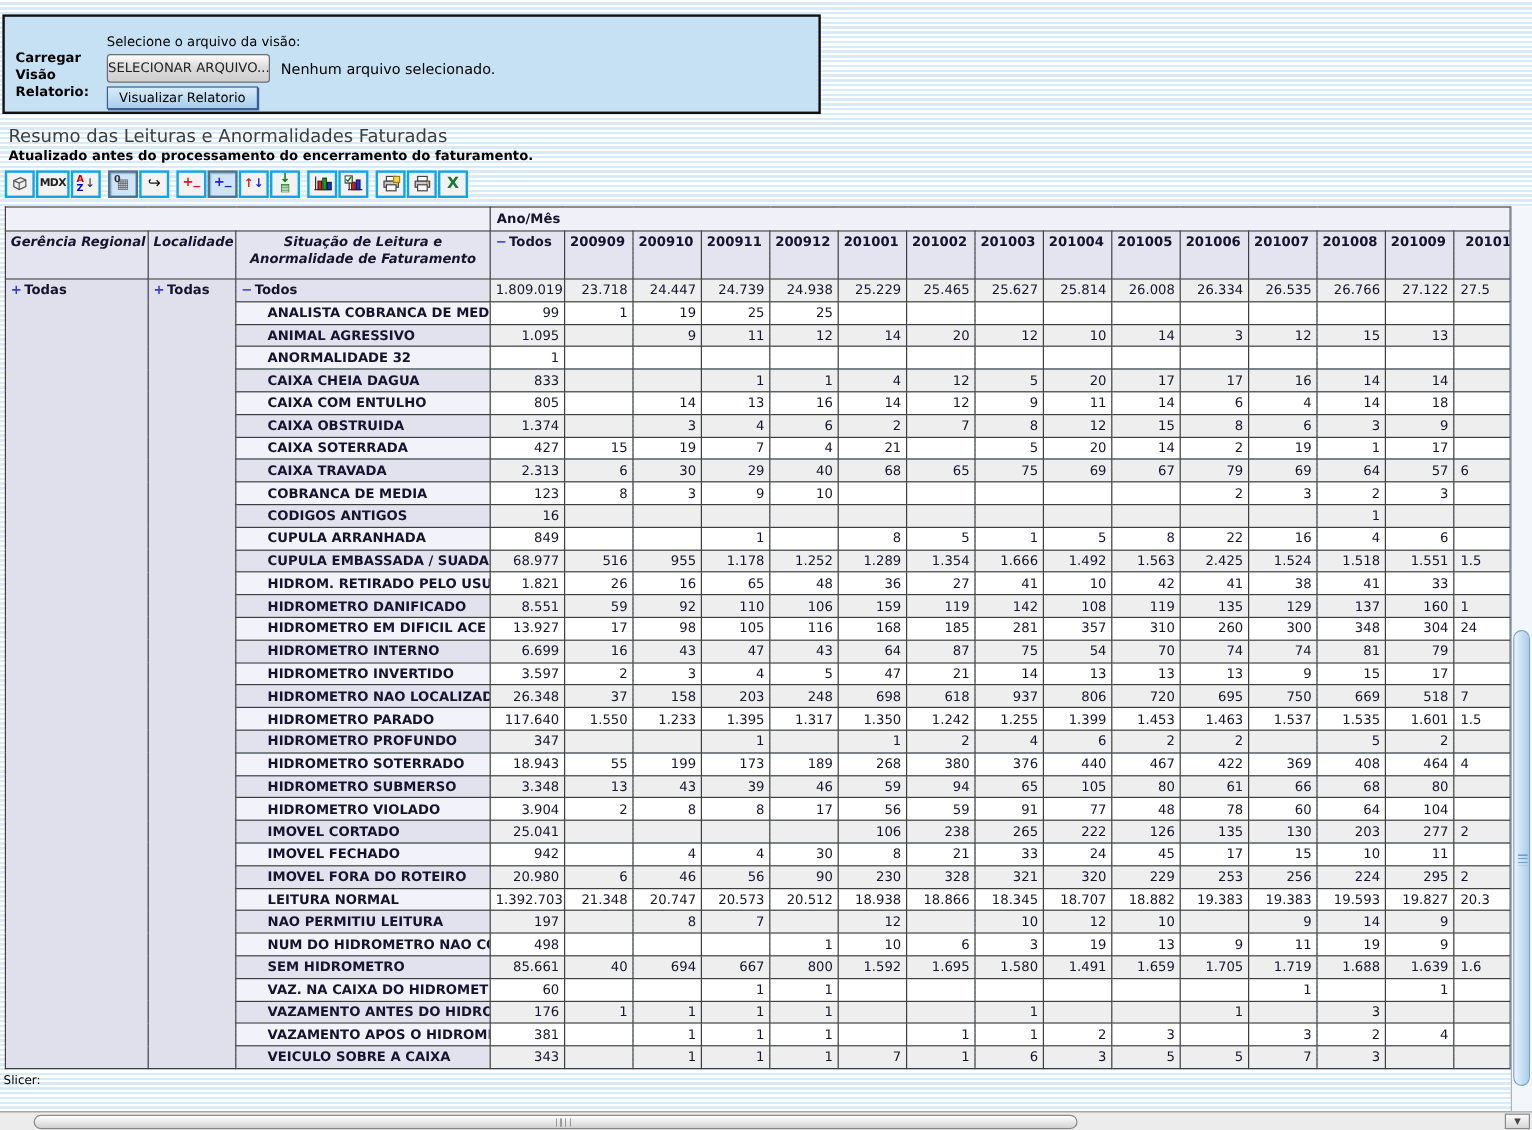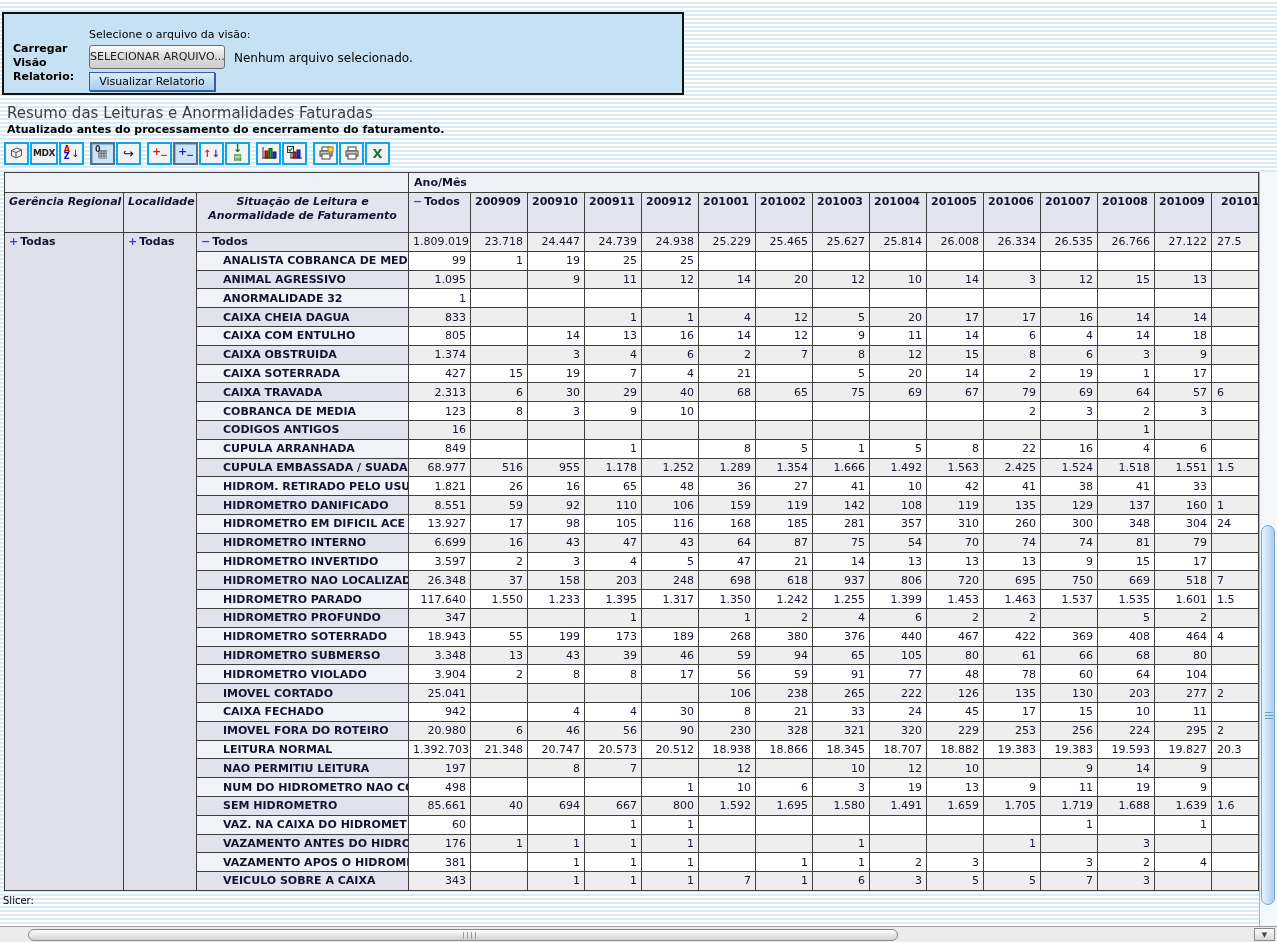--- a/index.html
+++ b/index.html
@@ -711,21 +711,21 @@
         <td class="num">265</td>
         <td class="num">222</td>
         <td class="num">126</td>
         <td class="num">135</td>
         <td class="num">130</td>
         <td class="num">203</td>
         <td class="num">277</td>
         <td class="num partial">2</td>
       </tr>
       <tr class="l">
-        <td class="lbl child">CAIXA FECHADO</td>
+        <td class="lbl child">IMOVEL FECHADO</td>
         <td class="num">942</td>
         <td class="num"></td>
         <td class="num">4</td>
         <td class="num">4</td>
         <td class="num">30</td>
         <td class="num">8</td>
         <td class="num">21</td>
         <td class="num">33</td>
         <td class="num">24</td>
         <td class="num">45</td>

